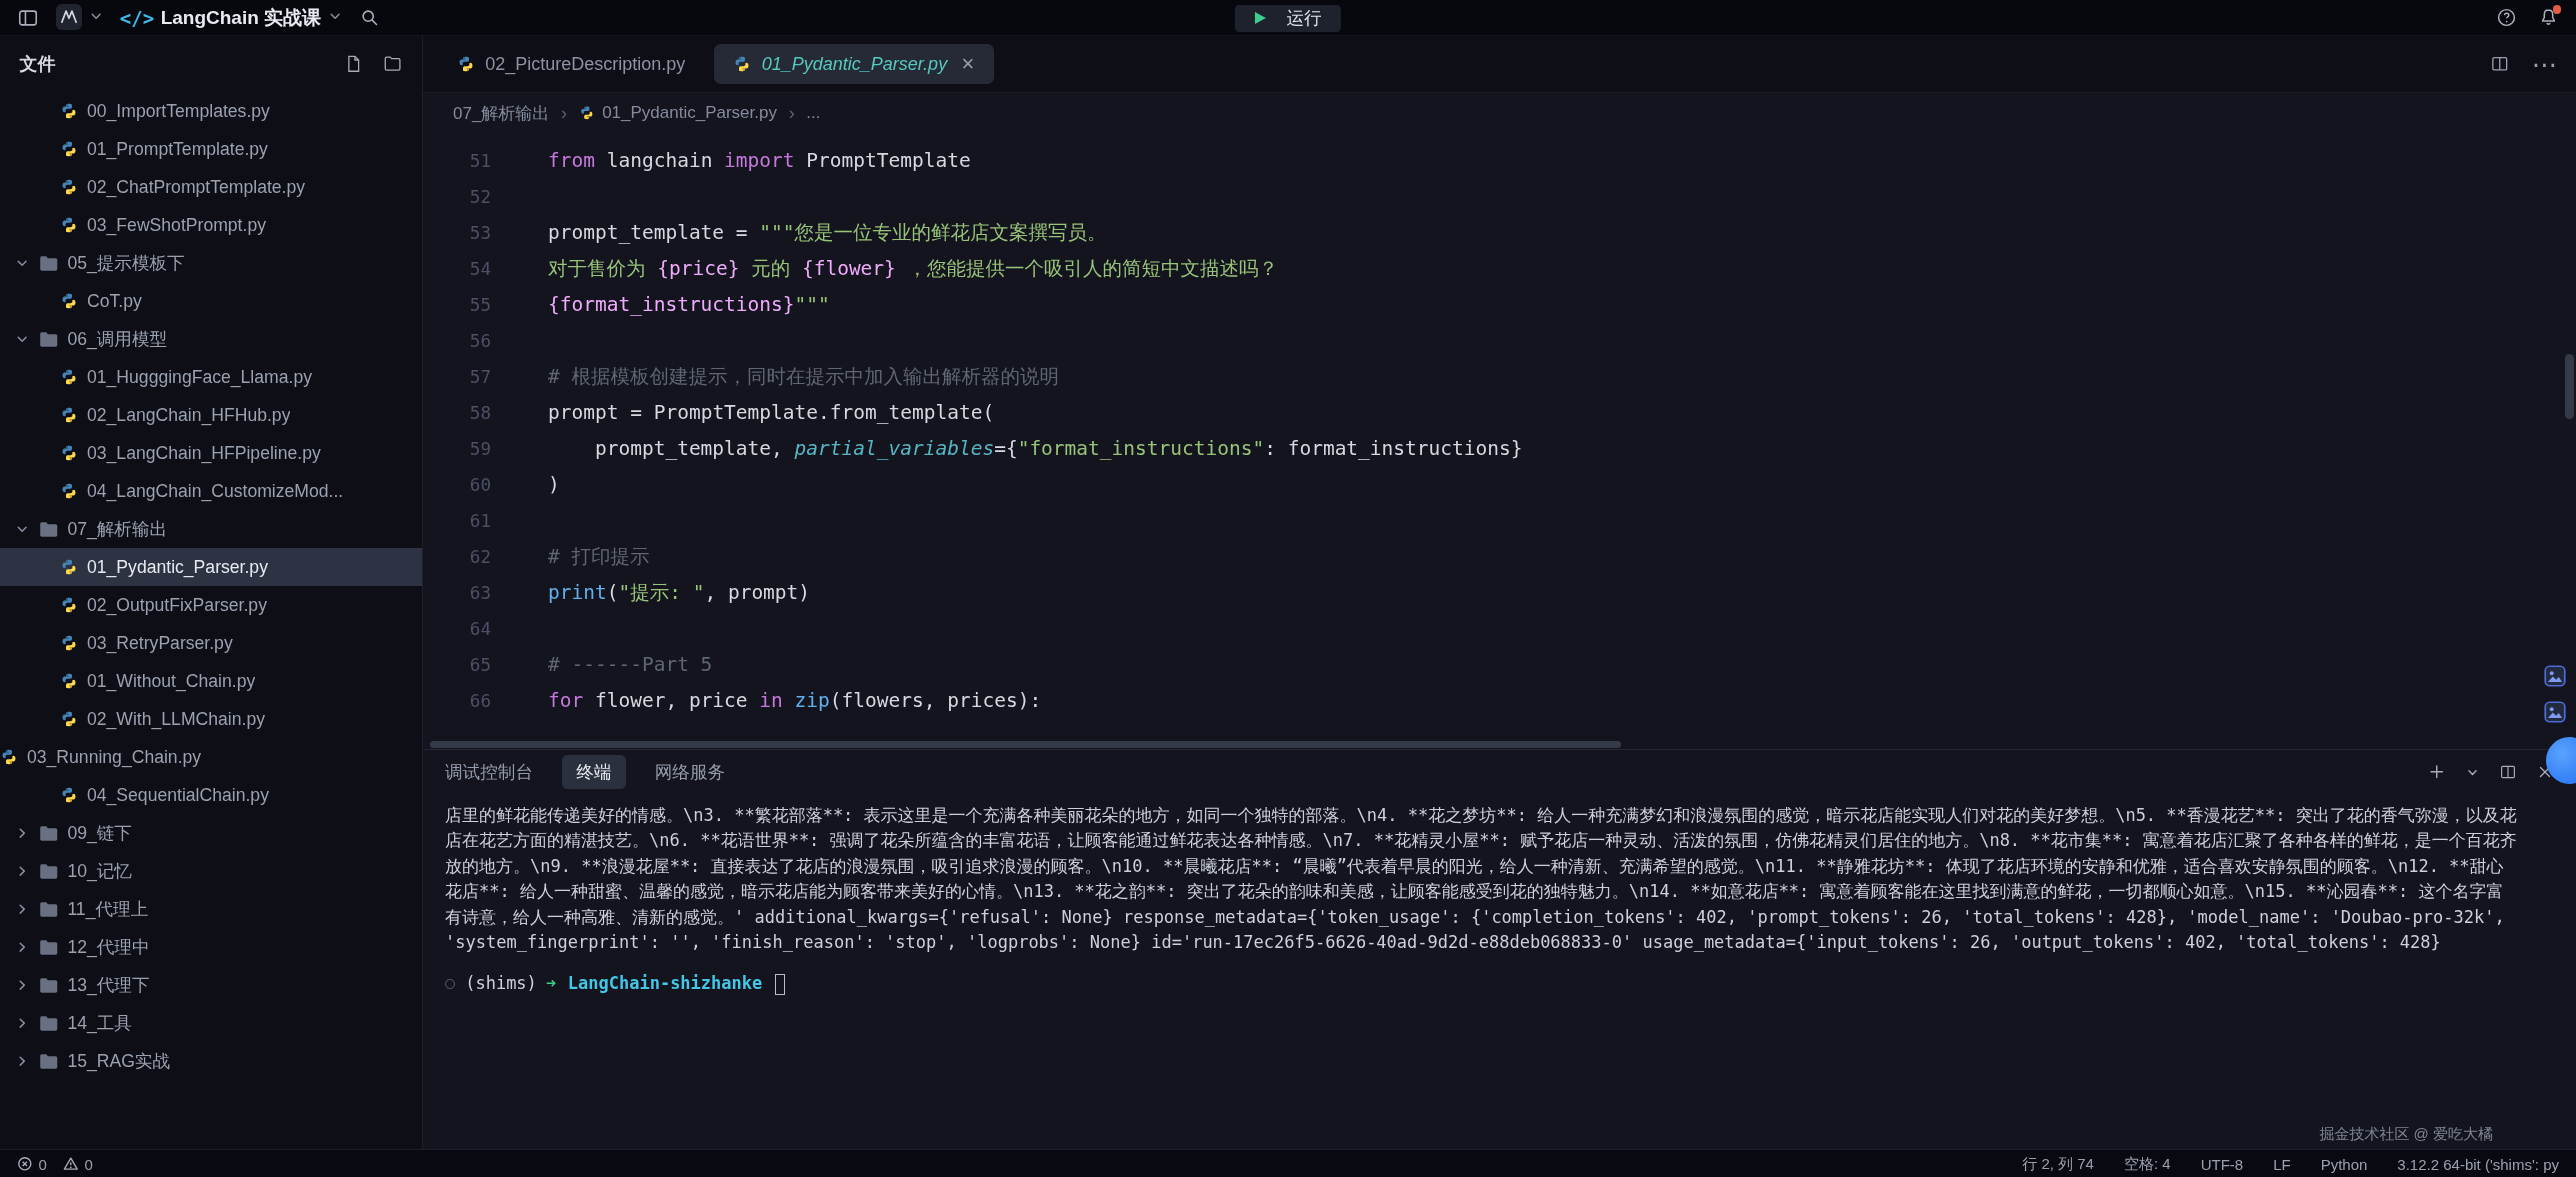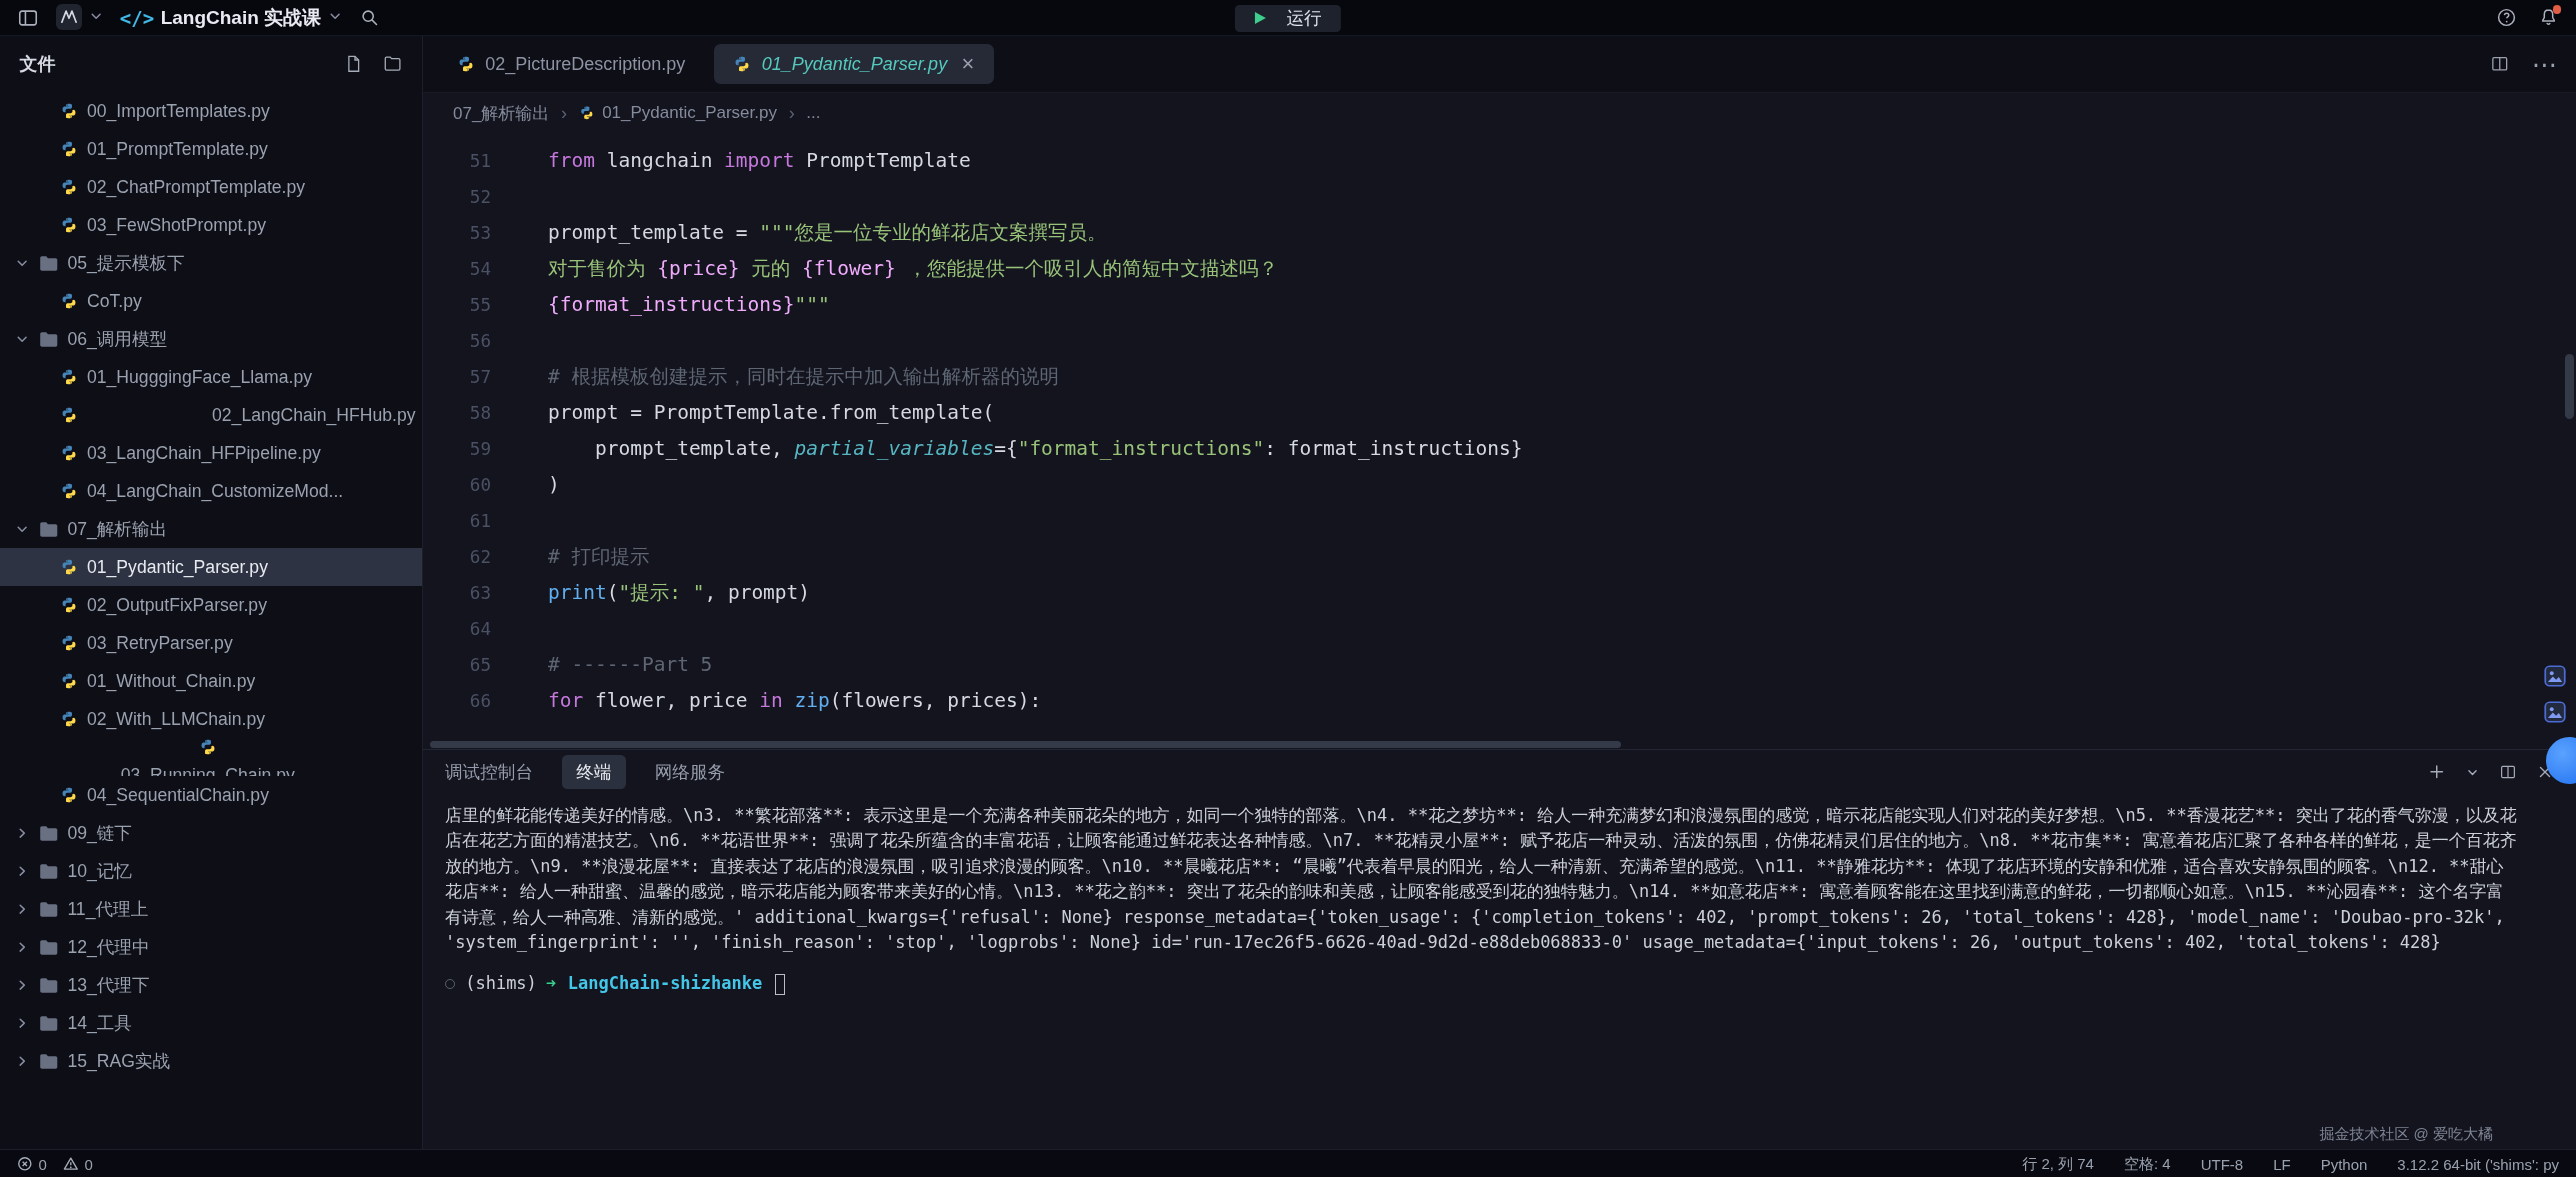--- a/index.html
+++ b/index.html
@@ -249,21 +249,21 @@
           </div>
           <div class="tree-row" style="padding-left: 60px;">
             <span class="tr-ico">
               <svg viewBox="0 0 32 32" width="18" height="18">
                 <path fill="#4584b6" d="M15.8 3c-5.1 0-4.8 2.2-4.8 2.2v2.3h4.9v.7H8.4S4.5 7.8 4.5 13s3.4 5 3.4 5h2v-2.4s-.1-3.4 3.3-3.4h4.9s3.2.1 3.2-3.1V5.3S21.8 3 15.8 3zm-2.7 1.4c.5 0 .9.4.9.9s-.4.9-.9.9-.9-.4-.9-.9.4-.9.9-.9z"></path>
                 <path fill="#ffd94a" d="M16.2 29c5.1 0 4.8-2.2 4.8-2.2v-2.3h-4.9v-.7h7.5s3.9.4 3.9-4.8-3.4-5-3.4-5h-2v2.4s.1 3.4-3.3 3.4h-4.9s-3.2-.1-3.2 3.1v3.8S10.2 29 16.2 29zm2.7-1.4c-.5 0-.9-.4-.9-.9s.4-.9.9-.9.9.4.9.9-.4.9-.9.9z"></path>
               </svg>
             </span>
             <span class="tr-label">01_HugggingFace_Llama.py</span>
           </div>
-          <div class="tree-row" style="padding-left: 60px; justify-content: space-between;">
+          <div class="tree-row" style="padding-left: 60px;">
             <span class="tr-ico">
               <svg viewBox="0 0 32 32" width="18" height="18">
                 <path fill="#4584b6" d="M15.8 3c-5.1 0-4.8 2.2-4.8 2.2v2.3h4.9v.7H8.4S4.5 7.8 4.5 13s3.4 5 3.4 5h2v-2.4s-.1-3.4 3.3-3.4h4.9s3.2.1 3.2-3.1V5.3S21.8 3 15.8 3zm-2.7 1.4c.5 0 .9.4.9.9s-.4.9-.9.9-.9-.4-.9-.9.4-.9.9-.9z"></path>
                 <path fill="#ffd94a" d="M16.2 29c5.1 0 4.8-2.2 4.8-2.2v-2.3h-4.9v-.7h7.5s3.9.4 3.9-4.8-3.4-5-3.4-5h-2v2.4s.1 3.4-3.3 3.4h-4.9s-3.2-.1-3.2 3.1v3.8S10.2 29 16.2 29zm2.7-1.4c-.5 0-.9-.4-.9-.9s.4-.9.9-.9.9.4.9.9-.4.9-.9.9z"></path>
               </svg>
             </span>
             <span class="tr-label">02_LangChain_HFHub.py</span>
           </div>
           <div class="tree-row" style="padding-left: 60px;">
             <span class="tr-ico">
@@ -334,21 +334,21 @@
           </div>
           <div class="tree-row" style="padding-left: 60px;">
             <span class="tr-ico">
               <svg viewBox="0 0 32 32" width="18" height="18">
                 <path fill="#4584b6" d="M15.8 3c-5.1 0-4.8 2.2-4.8 2.2v2.3h4.9v.7H8.4S4.5 7.8 4.5 13s3.4 5 3.4 5h2v-2.4s-.1-3.4 3.3-3.4h4.9s3.2.1 3.2-3.1V5.3S21.8 3 15.8 3zm-2.7 1.4c.5 0 .9.4.9.9s-.4.9-.9.9-.9-.4-.9-.9.4-.9.9-.9z"></path>
                 <path fill="#ffd94a" d="M16.2 29c5.1 0 4.8-2.2 4.8-2.2v-2.3h-4.9v-.7h7.5s3.9.4 3.9-4.8-3.4-5-3.4-5h-2v2.4s.1 3.4-3.3 3.4h-4.9s-3.2-.1-3.2 3.1v3.8S10.2 29 16.2 29zm2.7-1.4c-.5 0-.9-.4-.9-.9s.4-.9.9-.9.9.4.9.9-.4.9-.9.9z"></path>
               </svg>
             </span>
             <span class="tr-label">02_With_LLMChain.py</span>
           </div>
-          <div class="tree-row" style=" flex-direction: column;">
+          <div class="tree-row" style="">
             <span class="tr-ico">
               <svg viewBox="0 0 32 32" width="18" height="18">
                 <path fill="#4584b6" d="M15.8 3c-5.1 0-4.8 2.2-4.8 2.2v2.3h4.9v.7H8.4S4.5 7.8 4.5 13s3.4 5 3.4 5h2v-2.4s-.1-3.4 3.3-3.4h4.9s3.2.1 3.2-3.1V5.3S21.8 3 15.8 3zm-2.7 1.4c.5 0 .9.4.9.9s-.4.9-.9.9-.9-.4-.9-.9.4-.9.9-.9z"></path>
                 <path fill="#ffd94a" d="M16.2 29c5.1 0 4.8-2.2 4.8-2.2v-2.3h-4.9v-.7h7.5s3.9.4 3.9-4.8-3.4-5-3.4-5h-2v2.4s.1 3.4-3.3 3.4h-4.9s-3.2-.1-3.2 3.1v3.8S10.2 29 16.2 29zm2.7-1.4c-.5 0-.9-.4-.9-.9s.4-.9.9-.9.9.4.9.9-.4.9-.9.9z"></path>
               </svg>
             </span>
             <span class="tr-label">03_Running_Chain.py</span>
           </div>
           <div class="tree-row" style="padding-left: 60px;">
             <span class="tr-ico">

